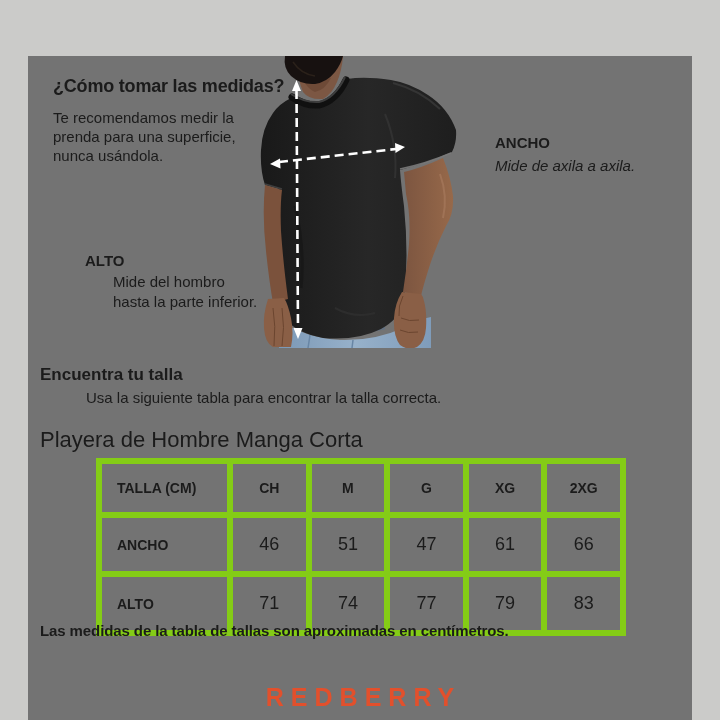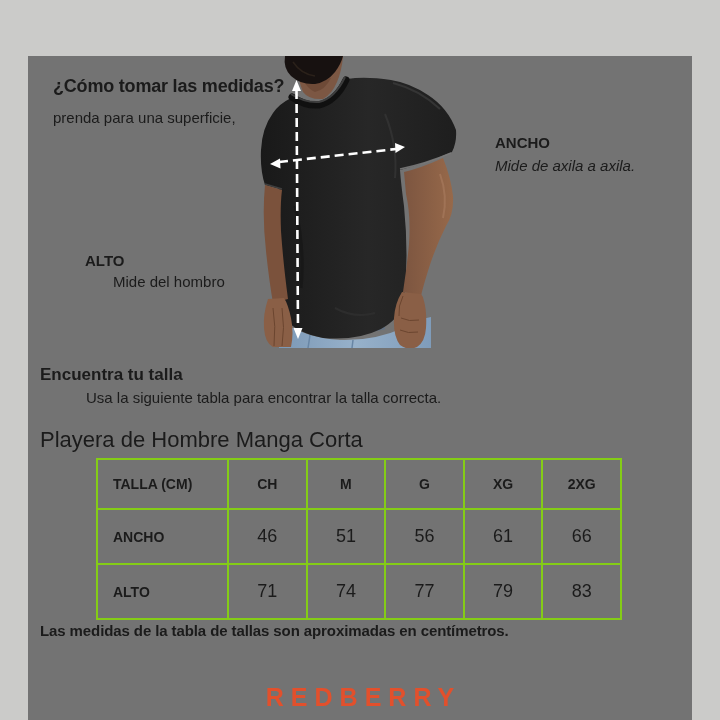--- a/index.html
+++ b/index.html
@@ -30,21 +30,21 @@
   .center-text{left:0;width:664px;text-align:left;padding-left:12px;}
   .find-title{top:309px;font-size:17px;font-weight:bold;}
   .find-sub{top:333px;font-size:15px;margin-left:46px;}
   .table-title{top:371px;font-size:22px;}
   .size-table{
     left:68px;top:402px;width:524px;border-collapse:collapse;table-layout:fixed;
   }
   .size-table col.c0{width:131px;}
   .size-table col.cn{width:78.6px;}
   .size-table th,.size-table td{
-    border:2px solid #84cc16;text-align:center;vertical-align:middle;
+    border:6px solid #84cc16;text-align:center;vertical-align:middle;
     font-size:14px;
   }
   .size-table thead th{height:46px;font-weight:bold;}
   .size-table tbody td{height:51px;font-size:18px;font-weight:normal;text-align:center;}
   .size-table .rowhead{
     text-align:left;padding-left:15px;font-weight:bold;font-size:14px;
   }
   .footnote{top:566px;font-size:15px;font-weight:bold;letter-spacing:-0.1px;}
   .man{left:207px;top:0;width:300px;height:292px;}
   .brand-bar{
@@ -134,29 +134,32 @@
     <g>
       <line x1="44" y1="106" x2="161" y2="93" stroke="#ffffff" stroke-width="2.6" stroke-dasharray="9 5"></line>
       <polygon points="35,108 45,102.5 45.5,112.5" fill="#ffffff"></polygon>
       <polygon points="170,91 160,87 160.5,97" fill="#ffffff"></polygon>
     </g>
   </svg>
 
   <div class="abs how-title">¿Cómo tomar las medidas?</div>
 
   <div class="abs how-text">
+    <span style="display:block">Te recomendamos medir la</span>
     <span style="display:block">prenda para una superficie,</span>
+    <span style="display:block">nunca usándola.</span>
   </div>
 
   <div class="abs callout-label ancho-label">ANCHO</div>
   <div class="abs callout-desc ancho-desc">Mide de axila a axila.</div>
 
   <div class="abs callout-label alto-label">ALTO</div>
   <div class="abs callout-desc alto-desc">
     <span style="display:block">Mide del hombro</span>
+    <span style="display:block">hasta la parte inferior.</span>
   </div>
 
   <div class="abs center-text find-title">Encuentra tu talla</div>
   <div class="abs center-text find-sub">Usa la siguiente tabla para encontrar la talla correcta.</div>
   <div class="abs center-text table-title">Playera de Hombre Manga Corta</div>
 
   <table class="abs size-table">
     <colgroup>
       <col class="c0">
         <col class="cn">
@@ -173,21 +176,21 @@
         <th>G</th>
         <th>XG</th>
         <th>2XG</th>
       </tr>
     </thead>
     <tbody>
       <tr>
         <td class="rowhead">ANCHO</td>
         <td>46</td>
         <td>51</td>
-        <td>56</td>
+        <td>47</td>
         <td>61</td>
         <td>66</td>
       </tr>
       <tr>
         <td class="rowhead">ALTO</td>
         <td>71</td>
         <td>74</td>
         <td>77</td>
         <td>79</td>
         <td>83</td>

